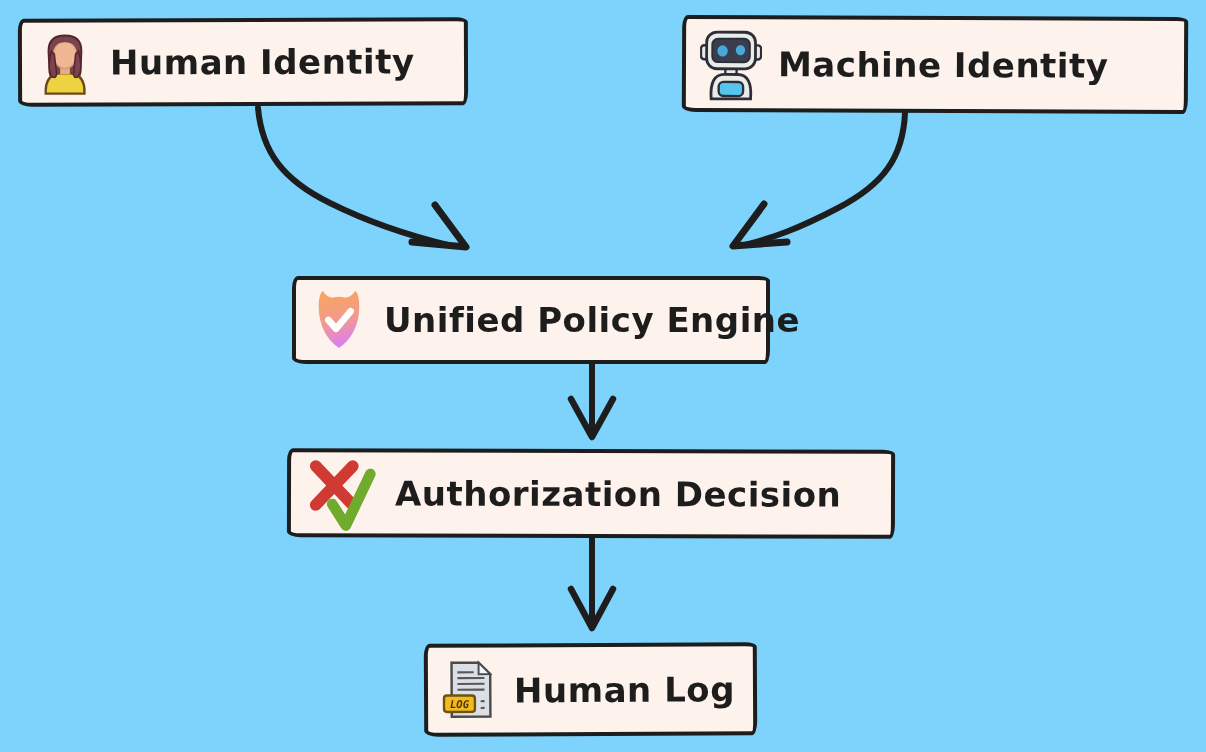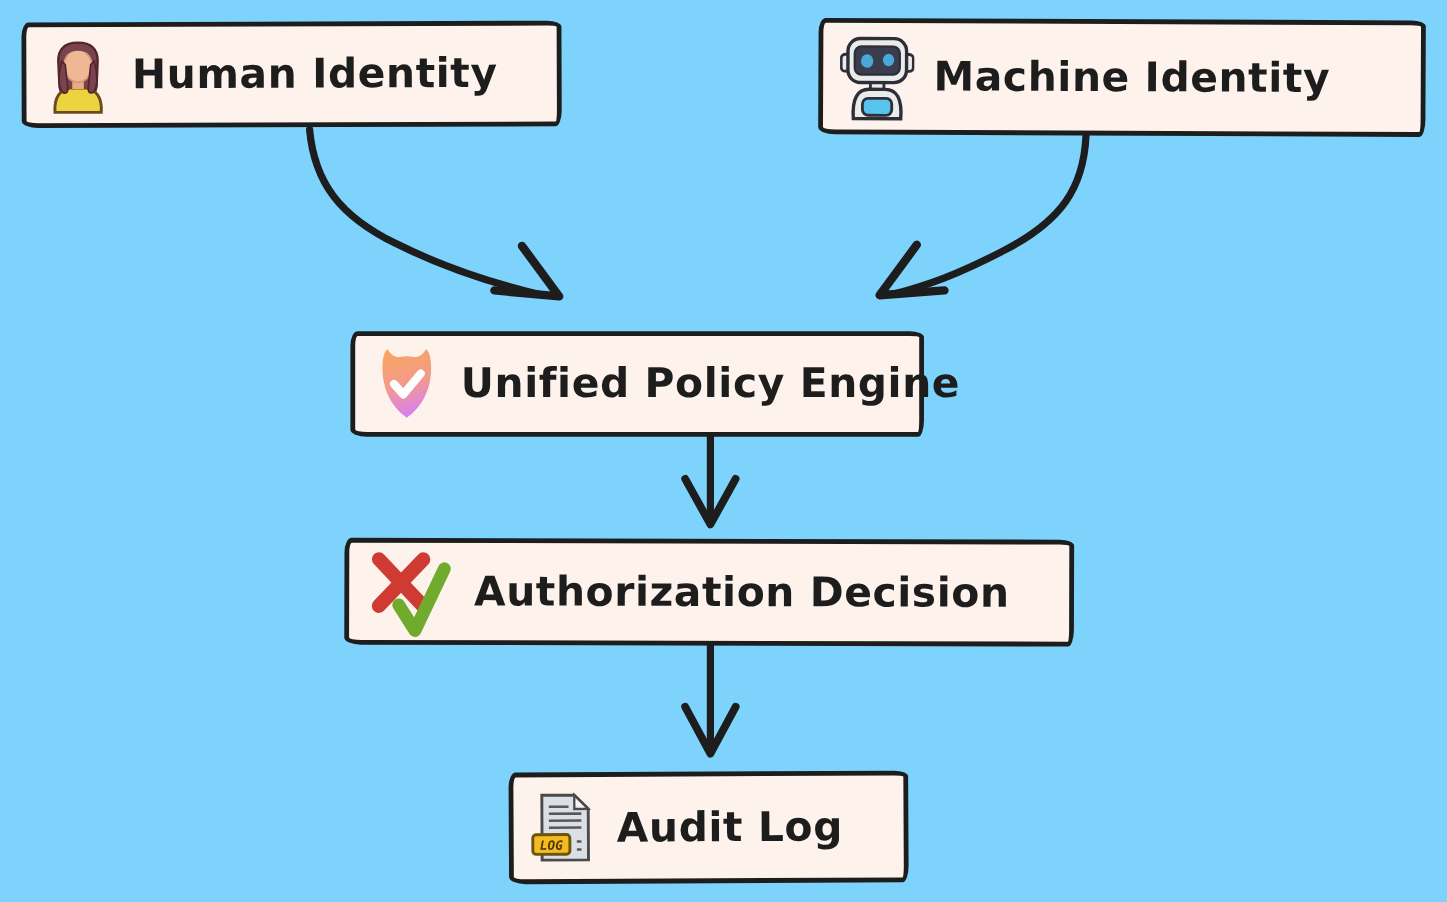--- a/index.html
+++ b/index.html
@@ -116,16 +116,16 @@
   <div class="node n-audit">
     <span class="icon">
       <svg width="56" height="64" viewBox="0 0 58 66">
         <path d="M10 4 L38 4 L50 16 L50 60 L10 60 Z" fill="#dce0e4" stroke="#4a4a4a" stroke-width="2.5"></path>
         <path d="M38 4 L38 16 L50 16 Z" fill="#f4f5f6" stroke="#4a4a4a" stroke-width="2"></path>
         <path d="M16 14 H33 M16 20 H44 M16 26 H44 M16 32 H44 M40 44 H44 M40 51 H44" stroke="#55595e" stroke-width="2.2" fill="none"></path>
         <rect x="2" y="38" width="32" height="17" rx="3" fill="#f5ba1f" stroke="#6a5410" stroke-width="2.5"></rect>
         <text x="18" y="51" text-anchor="middle" font-family="DejaVu Sans Mono, monospace" font-size="11" font-weight="bold" fill="#4a3a05">LOG</text>
       </svg>
     </span>
-    <span class="label">Audit Log</span>
+    <span class="label">Human Log</span>
   </div>
 
 </div>
 
 </body></html>

